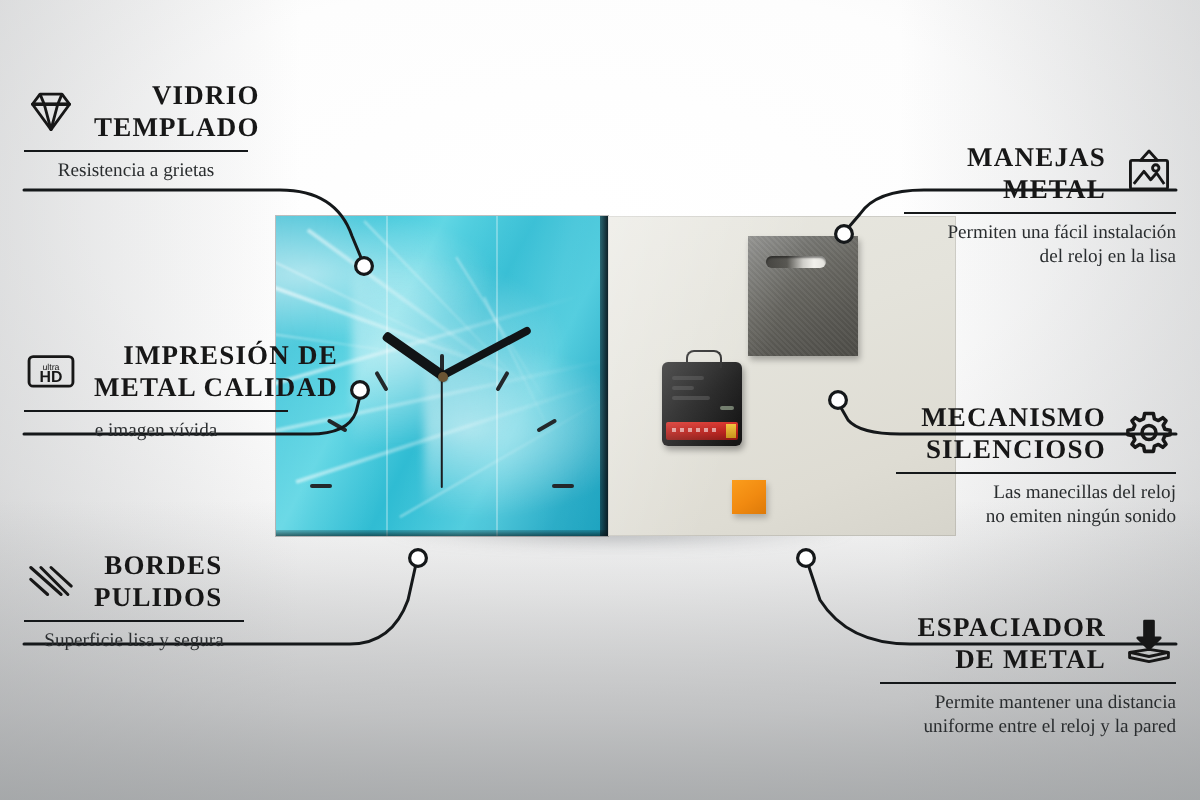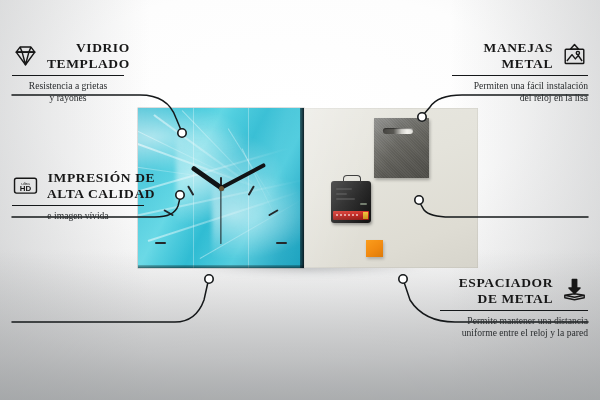--- a/index.html
+++ b/index.html
@@ -164,21 +164,21 @@
     background: linear-gradient(145deg, #fb9d1c 0%, #f18a10 55%, #dd7a09 100%);
     box-shadow: 1px 2px 3px rgba(0,0,0,0.22);
   }
 
   
   .callout { position: absolute; }
   .callout .heads {
     display: flex; align-items: center; gap: 8px;
   }
   .callout.left .heads { justify-content: flex-start; }
-  .callout.right .heads { justify-content: flex-end; }
+  .callout.right .heads { justify-content: flex-end; margin-top: 31px; }
   .title-lines {
     font-family: "Liberation Serif", serif;
     font-weight: bold;
     font-size: 13.5px;
     line-height: 15.5px;
     letter-spacing: 0.6px;
     color: #171717;
     white-space: nowrap;
     text-align: right;
   }
@@ -305,44 +305,65 @@
         </svg>
       </span>
       <div class="title-lines">
         <div>VIDRIO</div>
         <div>TEMPLADO</div>
       </div>
     </div>
     <div class="rule"></div>
     <div class="sub">
       <div>Resistencia a grietas</div>
-      <div>y rayones</div>
     </div>
   </div>
 
   <div class="callout left" style="left:12px; top:170px; width:132px;">
     <div class="heads">
       <span class="ico">
         <svg viewBox="0 0 32 32">
           <rect x="3" y="7.5" width="26" height="17.5" rx="2.4" fill="none" stroke="#171717" stroke-width="1.7"></rect>
           <text x="16" y="15.2" font-family="Liberation Sans, sans-serif" font-size="5.2" text-anchor="middle" fill="#171717">ultra</text>
           <text x="16" y="22.6" font-family="Liberation Sans, sans-serif" font-size="9.4" font-weight="bold" text-anchor="middle" fill="#171717">HD</text>
         </svg>
       </span>
       <div class="title-lines">
         <div>IMPRESIÓN DE</div>
-        <div>ALTA CALIDAD</div>
+        <div>METAL CALIDAD</div>
       </div>
     </div>
     <div class="rule"></div>
     <div class="sub">
       <div>e imagen vívida</div>
     </div>
   </div>
 
+  <div class="callout left" style="left:12px; top:275px; width:110px;">
+    <div class="heads">
+      <span class="ico">
+        <svg viewBox="0 0 32 32">
+          <g fill="none" stroke="#171717" stroke-width="1.8" stroke-linecap="round">
+            <path d="M4,8 L22,24"></path>
+            <path d="M10,8 L26,24"></path>
+            <path d="M16,8 L28,19"></path>
+            <path d="M4,15 L14,24"></path>
+          </g>
+        </svg>
+      </span>
+      <div class="title-lines">
+        <div>BORDES</div>
+        <div>PULIDOS</div>
+      </div>
+    </div>
+    <div class="rule"></div>
+    <div class="sub">
+      <div>Superficie lisa y segura</div>
+    </div>
+  </div>
 
   <div class="callout right" style="right:12px; top:40px; width:136px;">
     <div class="heads">
       <div class="title-lines">
         <div>MANEJAS</div>
         <div>METAL</div>
       </div>
       <span class="ico">
         <svg viewBox="0 0 32 32">
           <g fill="none" stroke="#171717" stroke-width="1.7" stroke-linejoin="round">
@@ -354,20 +375,41 @@
         </svg>
       </span>
     </div>
     <div class="rule"></div>
     <div class="sub">
       <div>Permiten una fácil instalación</div>
       <div>del reloj en la lisa</div>
     </div>
   </div>
 
+  <div class="callout right" style="right:12px; top:170px; width:140px;">
+    <div class="heads">
+      <div class="title-lines">
+        <div>MECANISMO</div>
+        <div>SILENCIOSO</div>
+      </div>
+      <span class="ico">
+        <svg viewBox="0 0 32 32">
+          <g fill="none" stroke="#171717" stroke-width="2.1" stroke-linecap="round" stroke-linejoin="round">
+            <path d="M16,4.5 L18.6,4.5 L19.2,7.6 L21.6,8.6 L24.2,6.9 L26.1,8.8 L24.4,11.4 L25.4,13.8 L28.5,14.4 L28.5,17 L25.4,17.6 L24.4,20 L26.1,22.6 L24.2,24.5 L21.6,22.8 L19.2,23.8 L18.6,26.9 L16,26.9 L13.4,26.9 L12.8,23.8 L10.4,22.8 L7.8,24.5 L5.9,22.6 L7.6,20 L6.6,17.6 L3.5,17 L3.5,14.4 L6.6,13.8 L7.6,11.4 L5.9,8.8 L7.8,6.9 L10.4,8.6 L12.8,7.6 L13.4,4.5 Z"></path>
+            <circle cx="16" cy="15.7" r="4.1"></circle>
+          </g>
+        </svg>
+      </span>
+    </div>
+    <div class="rule"></div>
+    <div class="sub">
+      <div>Las manecillas del reloj</div>
+      <div>no emiten ningún sonido</div>
+    </div>
+  </div>
 
   <div class="callout right" style="right:12px; top:275px; width:148px;">
     <div class="heads">
       <div class="title-lines">
         <div>ESPACIADOR</div>
         <div>DE METAL</div>
       </div>
       <span class="ico">
         <svg viewBox="0 0 32 32">
           <g fill="none" stroke="#171717" stroke-width="1.7" stroke-linejoin="round">

